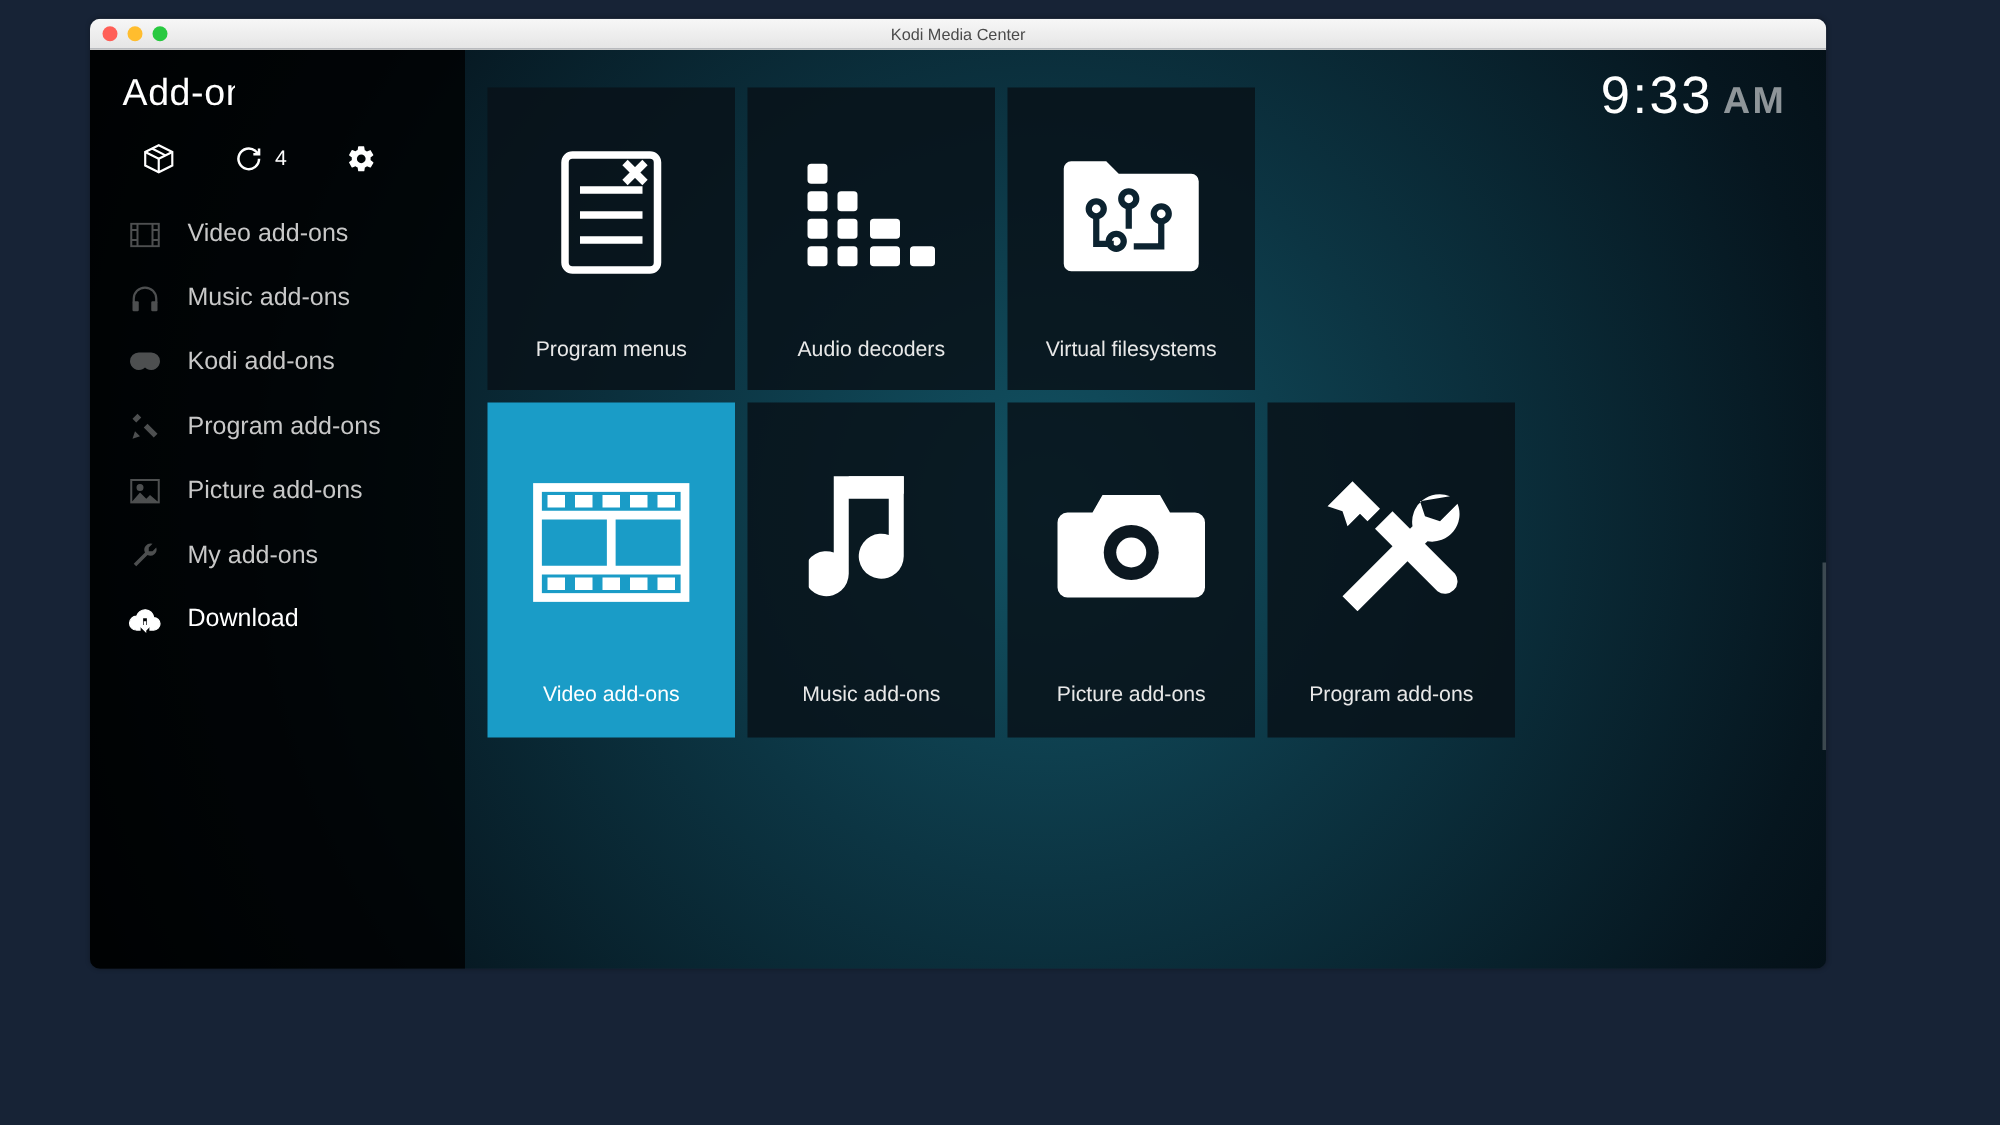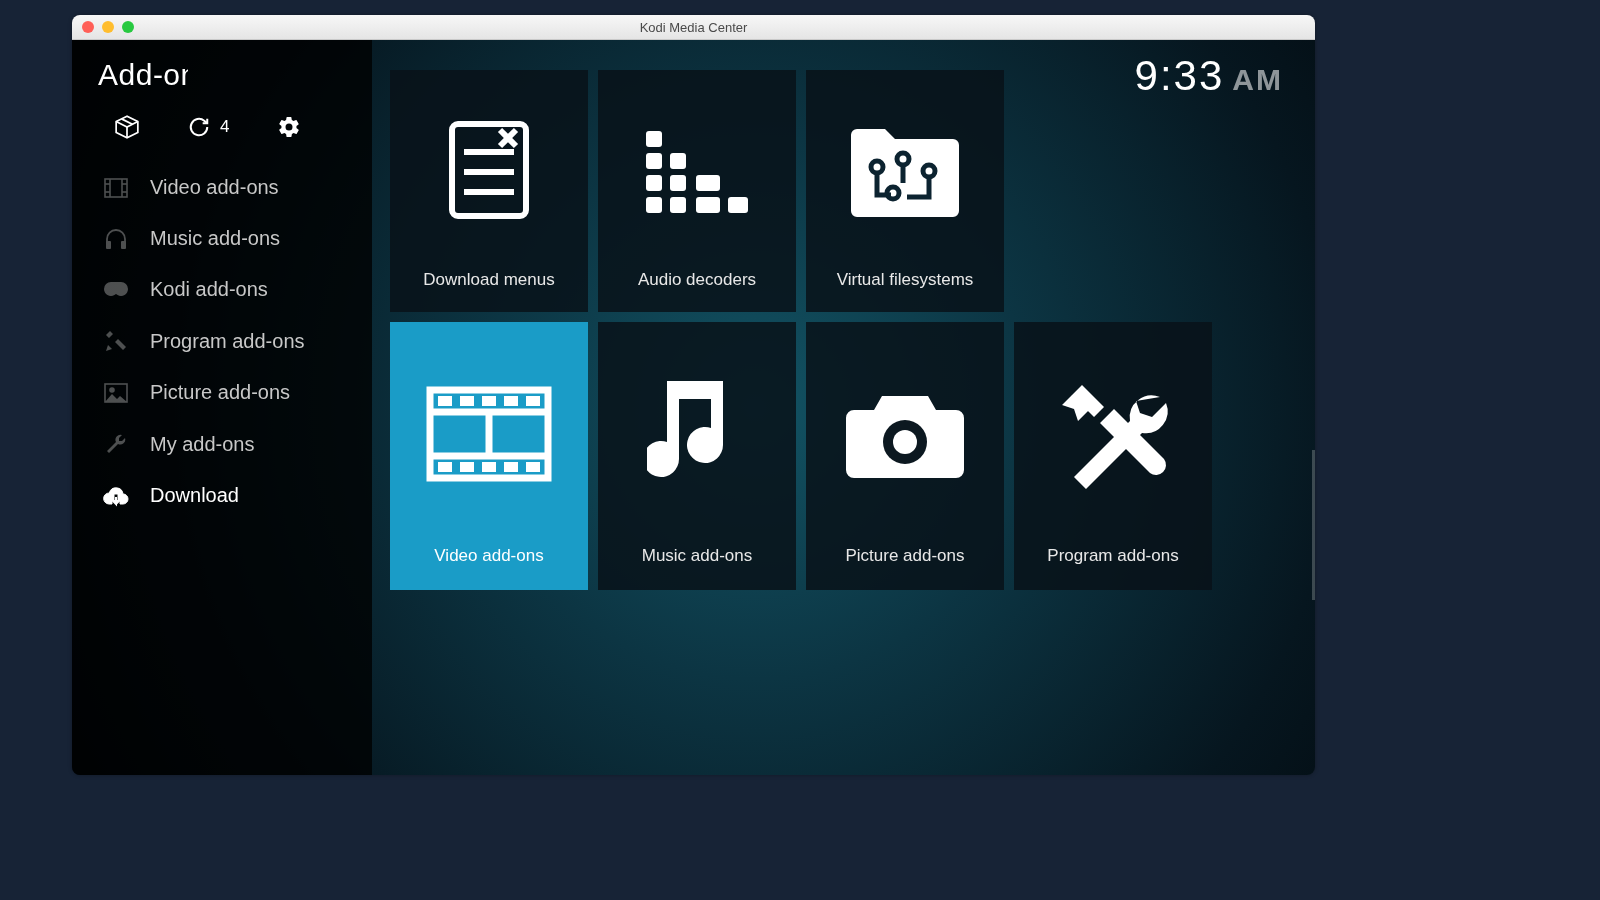--- a/index.html
+++ b/index.html
@@ -1,19 +1,19 @@
 <!DOCTYPE html>
 <html><head>
 <meta charset="utf-8">
 <style>
   * { box-sizing: border-box; margin: 0; padding: 0; }
   html,body { width:1600px; height:900px; background:#172336; font-family:"Helvetica Neue",Helvetica,Arial,sans-serif; overflow:hidden; }
 
   .browser-frame{
-    position:absolute; top:15px; left:72px; width:1243px; height:760px;
+    position:absolute; top:15px; left:72px; width:1389px; height:760px;
     border-radius:8px; overflow:hidden;
     box-shadow:0 0 4px rgba(0,0,0,.3);
   }
   .title-bar{
     height:25px; background:linear-gradient(#f7f7f7,#e5e5e5);
     display:flex; align-items:center; padding:0 10px; position:relative;
     border-bottom:1px solid #c9c9c9;
   }
   .dot{width:12px;height:12px;border-radius:50%;margin-right:8px;}
   .dot.red{background:#ff5f57;} .dot.yellow{background:#ffbd2e;} .dot.green{background:#28c940;}
@@ -173,21 +173,21 @@
           <span class="glyph">
             <svg width="90" height="100" viewBox="0 0 90 100" fill="none" stroke="#fff" stroke-width="6">
                 <rect x="8" y="4" width="74" height="92" rx="6"></rect>
                 <line x1="20" y1="32" x2="70" y2="32"></line>
                 <line x1="20" y1="52" x2="70" y2="52"></line>
                 <line x1="20" y1="72" x2="70" y2="72"></line>
                 <line x1="56" y1="10" x2="72" y2="26"></line>
                 <line x1="72" y1="10" x2="56" y2="26"></line>
               </svg>
           </span>
-          <span class="label">Download menus</span>
+          <span class="label">Program menus</span>
         </div>
         <div class="tile">
           <span class="glyph">
             <svg width="110" height="90" viewBox="0 0 110 90" fill="#fff">
                 <rect x="4" y="6" width="16" height="16" rx="3"></rect>
                 <rect x="4" y="28" width="16" height="16" rx="3"></rect>
                 <rect x="4" y="50" width="16" height="16" rx="3"></rect>
                 <rect x="4" y="72" width="16" height="16" rx="3"></rect>
                 <rect x="28" y="28" width="16" height="16" rx="3"></rect>
                 <rect x="28" y="50" width="16" height="16" rx="3"></rect>

